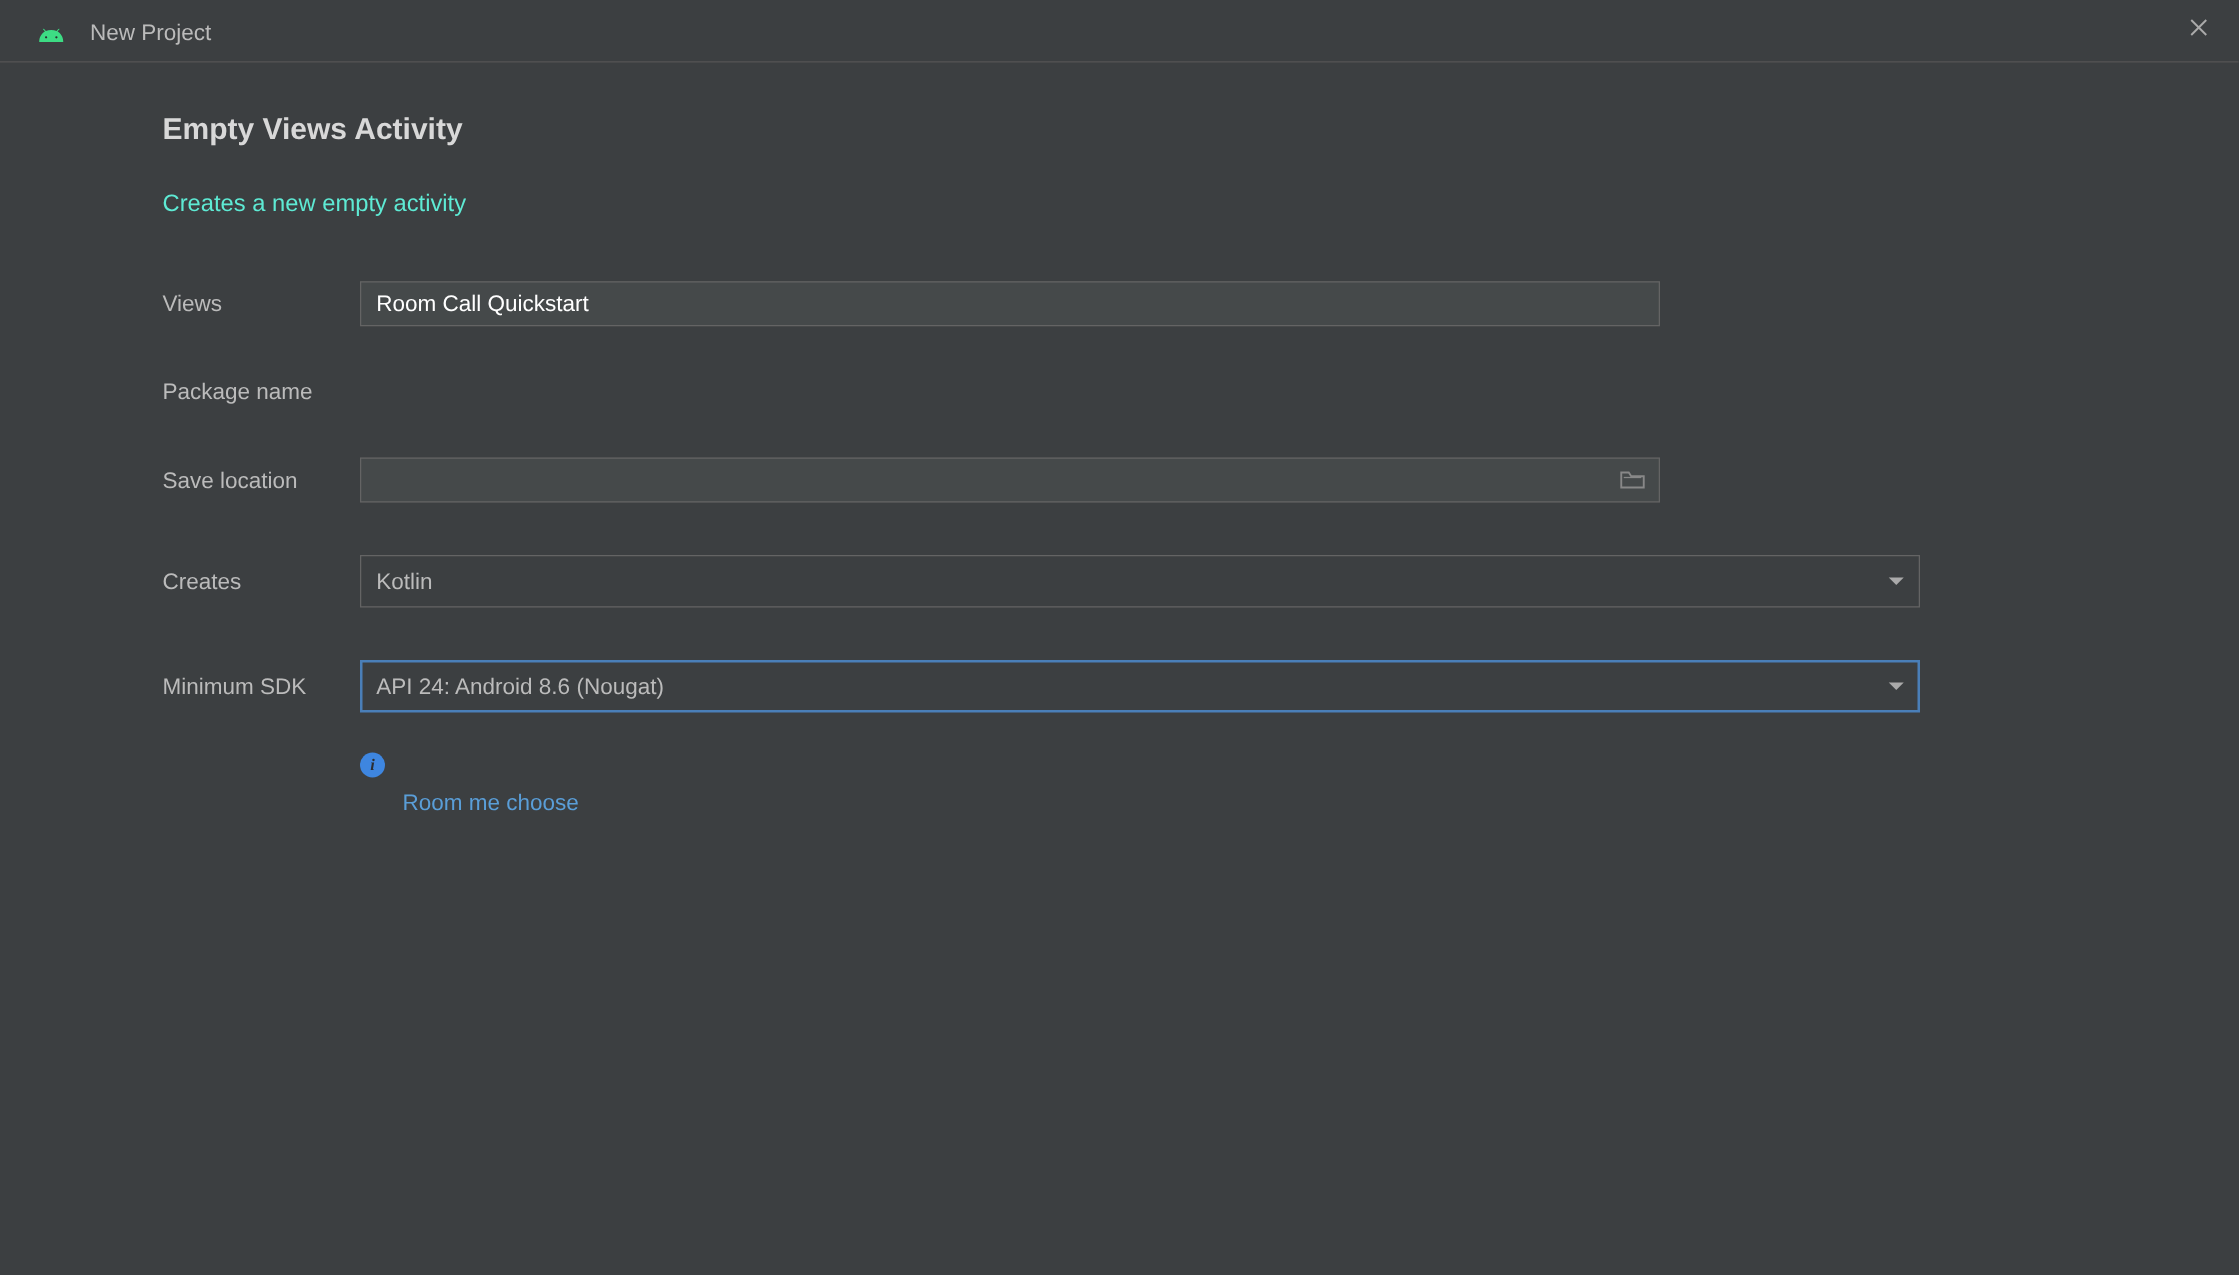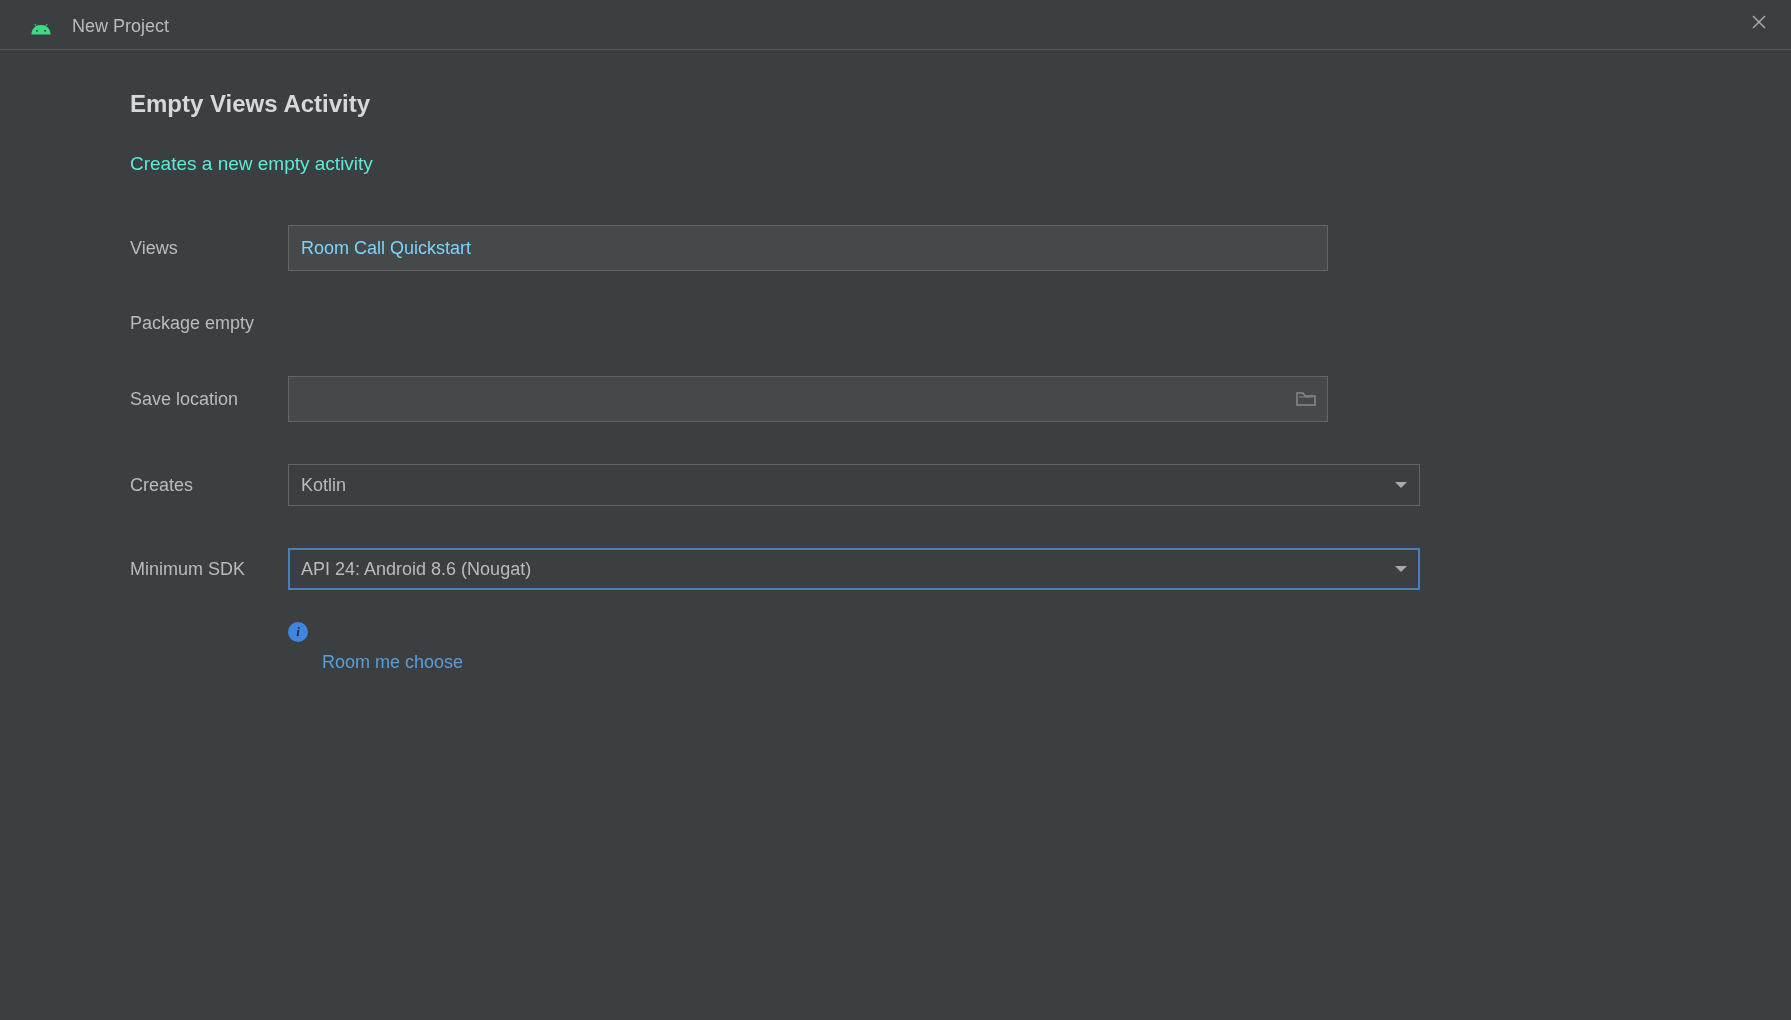--- a/index.html
+++ b/index.html
@@ -70,24 +70,24 @@
     .form-label {
       width: 158px;
       color: #bbbbbb;
       font-size: 18px;
       font-weight: 400;
       flex-shrink: 0;
     }
     .form-input {
       background: #45494a;
       border: 1px solid #646464;
-      color: #7dd3fc;
+      color: #ffffff;
       font-size: 18px;
       padding: 8px 12px;
-      height: 46px;
+      height: 36px;
       width: 1040px;
       font-family: inherit;
       outline: none;
     }
     .form-input-container {
       position: relative;
       width: 1040px;
     }
     .folder-icon {
       position: absolute;
@@ -99,21 +99,21 @@
       cursor: pointer;
       color: #888;
     }
     .form-select {
       background: #3c3f41;
       border: 1px solid #646464;
       color: #bbbbbb;
       font-size: 18px;
       padding: 8px 12px;
       height: 42px;
-      width: 1132px;
+      width: 1248px;
       position: relative;
       display: flex;
       align-items: center;
       justify-content: space-between;
       cursor: pointer;
     }
     .form-select.focused {
       border: 2px solid #4a7fb8;
       padding: 7px 11px;
     }
@@ -187,21 +187,21 @@
 <div class="main-content">
   <h1 class="page-title">Empty Views Activity</h1>
   <p class="page-subtitle">Creates a new empty activity</p>
 
   <div class="form-row">
     <label class="form-label">Views</label>
     <input type="text" class="form-input" value="Room Call Quickstart" style="">
   </div>
 
   <div class="form-row">
-    <label class="form-label">Package empty</label>
+    <label class="form-label">Package name</label>
   </div>
 
   <div class="form-row">
     <label class="form-label">Save location</label>
     <div class="form-input-container">
       <input type="text" class="form-input" value="" style="">
       <span class="folder-icon">
         <svg viewBox="0 0 20 16">
           <path d="M1,2 L1,14 L19,14 L19,5 L9,5 L7,2 Z" fill="none" stroke="currentColor" stroke-width="1.5"></path>
           <path d="M3,6 L17,6" stroke="currentColor" stroke-width="1"></path>

